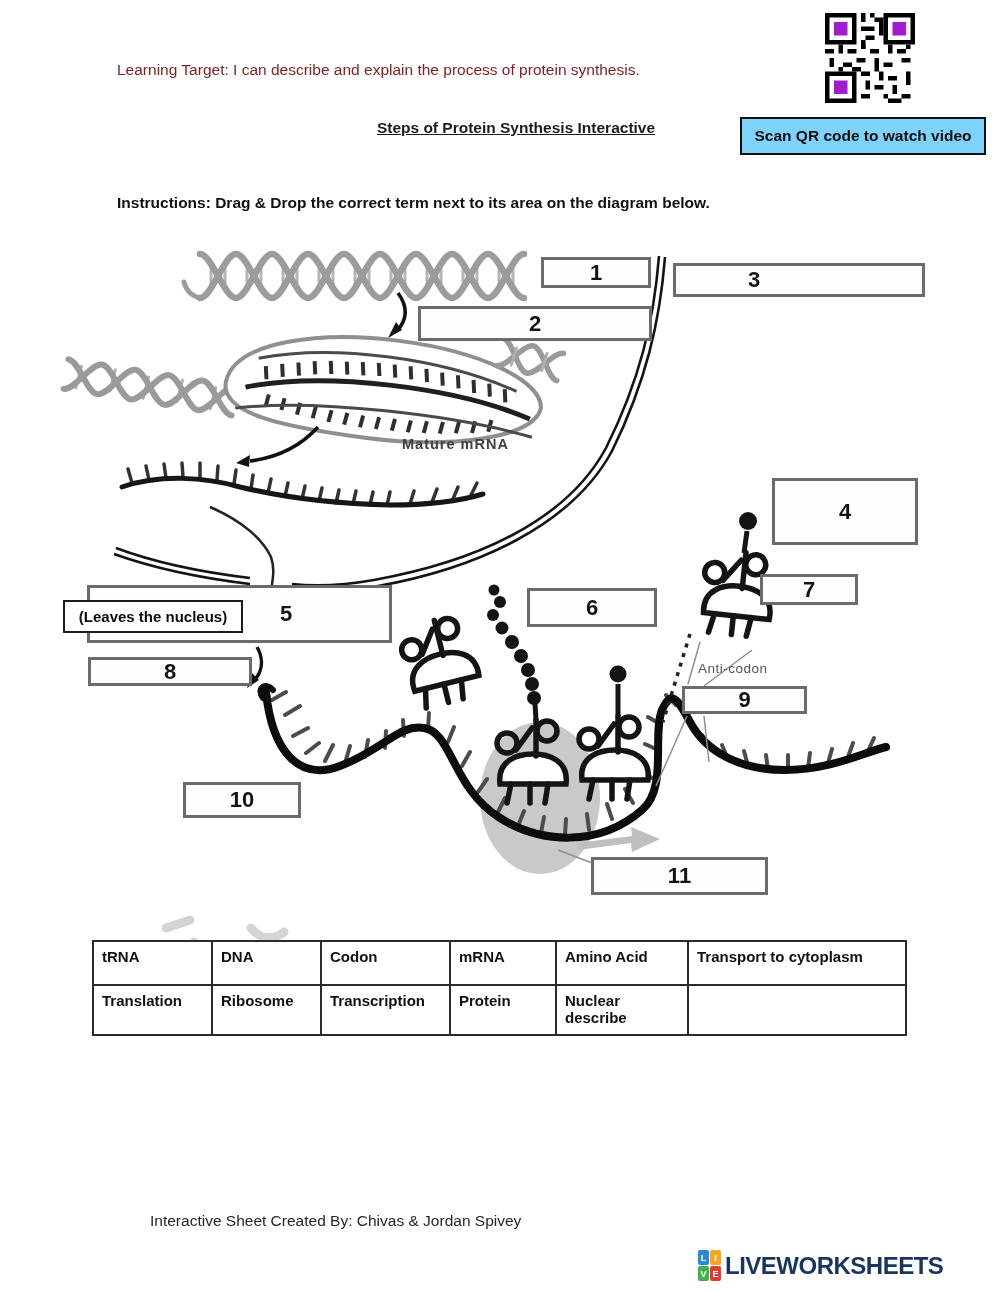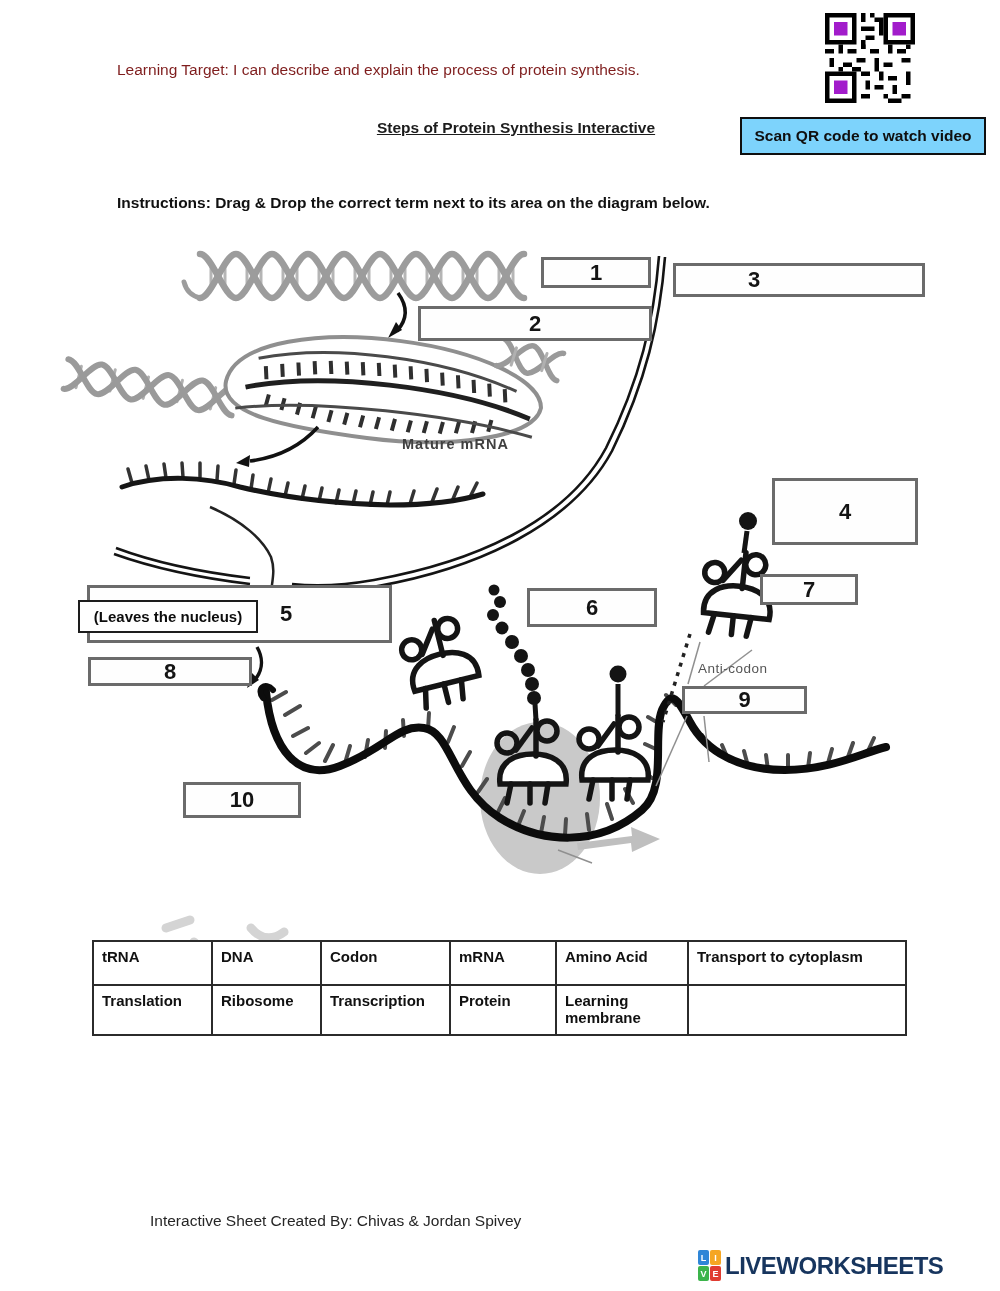--- a/index.html
+++ b/index.html
@@ -35,21 +35,21 @@
   .box5{left:87px;top:585px;width:305px;height:58px;justify-content:flex-start;padding-left:190px;}
   .box6{left:527px;top:588px;width:130px;height:39px;}
   .box7{left:760px;top:574px;width:98px;height:31px;}
   .box8{left:88px;top:657px;width:164px;height:29px;}
   .box9{left:682px;top:686px;width:125px;height:28px;}
   .box10{left:183px;top:782px;width:118px;height:36px;}
   .box11{left:591px;top:857px;width:177px;height:38px;}
   .leaves-box{
     z-index:4;left:63px;top:600px;width:180px;height:33px;background:#fff;
     border:2px solid #1d1d1d;box-sizing:border-box;display:flex;align-items:center;justify-content:center;
-    font-size:15px;font-weight:bold;color:#0d0d0d;margin-left:15px;
+    font-size:15px;font-weight:bold;color:#0d0d0d;
   }
   .diagram-label{z-index:2;font-weight:bold;}
   .mature-label{left:402px;top:436px;font-size:14.5px;color:#404040;letter-spacing:1px;font-weight:bold;}
   .anticodon-label{left:698px;top:661px;font-size:13.5px;color:#555;font-weight:normal;letter-spacing:.5px;}
   
   .word-bank{
     left:92px;top:940px;width:813px;border-collapse:collapse;table-layout:fixed;z-index:2;position:absolute;
     background:#fff;
   }
   .word-bank td{
@@ -275,20 +275,21 @@
   <div class="abs drop-box box1">1</div>
   <div class="abs drop-box box2">2</div>
   <div class="abs drop-box box3">3</div>
   <div class="abs drop-box box4">4</div>
   <div class="abs drop-box box5">5</div>
   <div class="abs drop-box box6">6</div>
   <div class="abs drop-box box7">7</div>
   <div class="abs drop-box box8">8</div>
   <div class="abs drop-box box9">9</div>
   <div class="abs drop-box box10">10</div>
+  <div class="abs drop-box box11">11</div>
 
   <div class="abs leaves-box">
     <span>(Leaves the nucleus)</span>
   </div>
 
   <table class="word-bank">
     <colgroup>
       <col style="width:119px">
         <col style="width:109px">
         <col style="width:129px">
@@ -303,21 +304,21 @@
       <td>Codon</td>
       <td>mRNA</td>
       <td>Amino Acid</td>
       <td>Transport to cytoplasm</td>
     </tr>
     <tr class="r2">
       <td>Translation</td>
       <td>Ribosome</td>
       <td>Transcription</td>
       <td>Protein</td>
-      <td>Learning membrane</td>
+      <td>Nuclear describe</td>
       <td></td>
     </tr>
   </tbody>
     </table>
 
   <div class="abs footer-credit">Interactive Sheet Created By: Chivas &amp; Jordan Spivey</div>
 
   <div class="abs logo">
     <div class="logo-grid">
       <span class="tile t-l">L</span>

